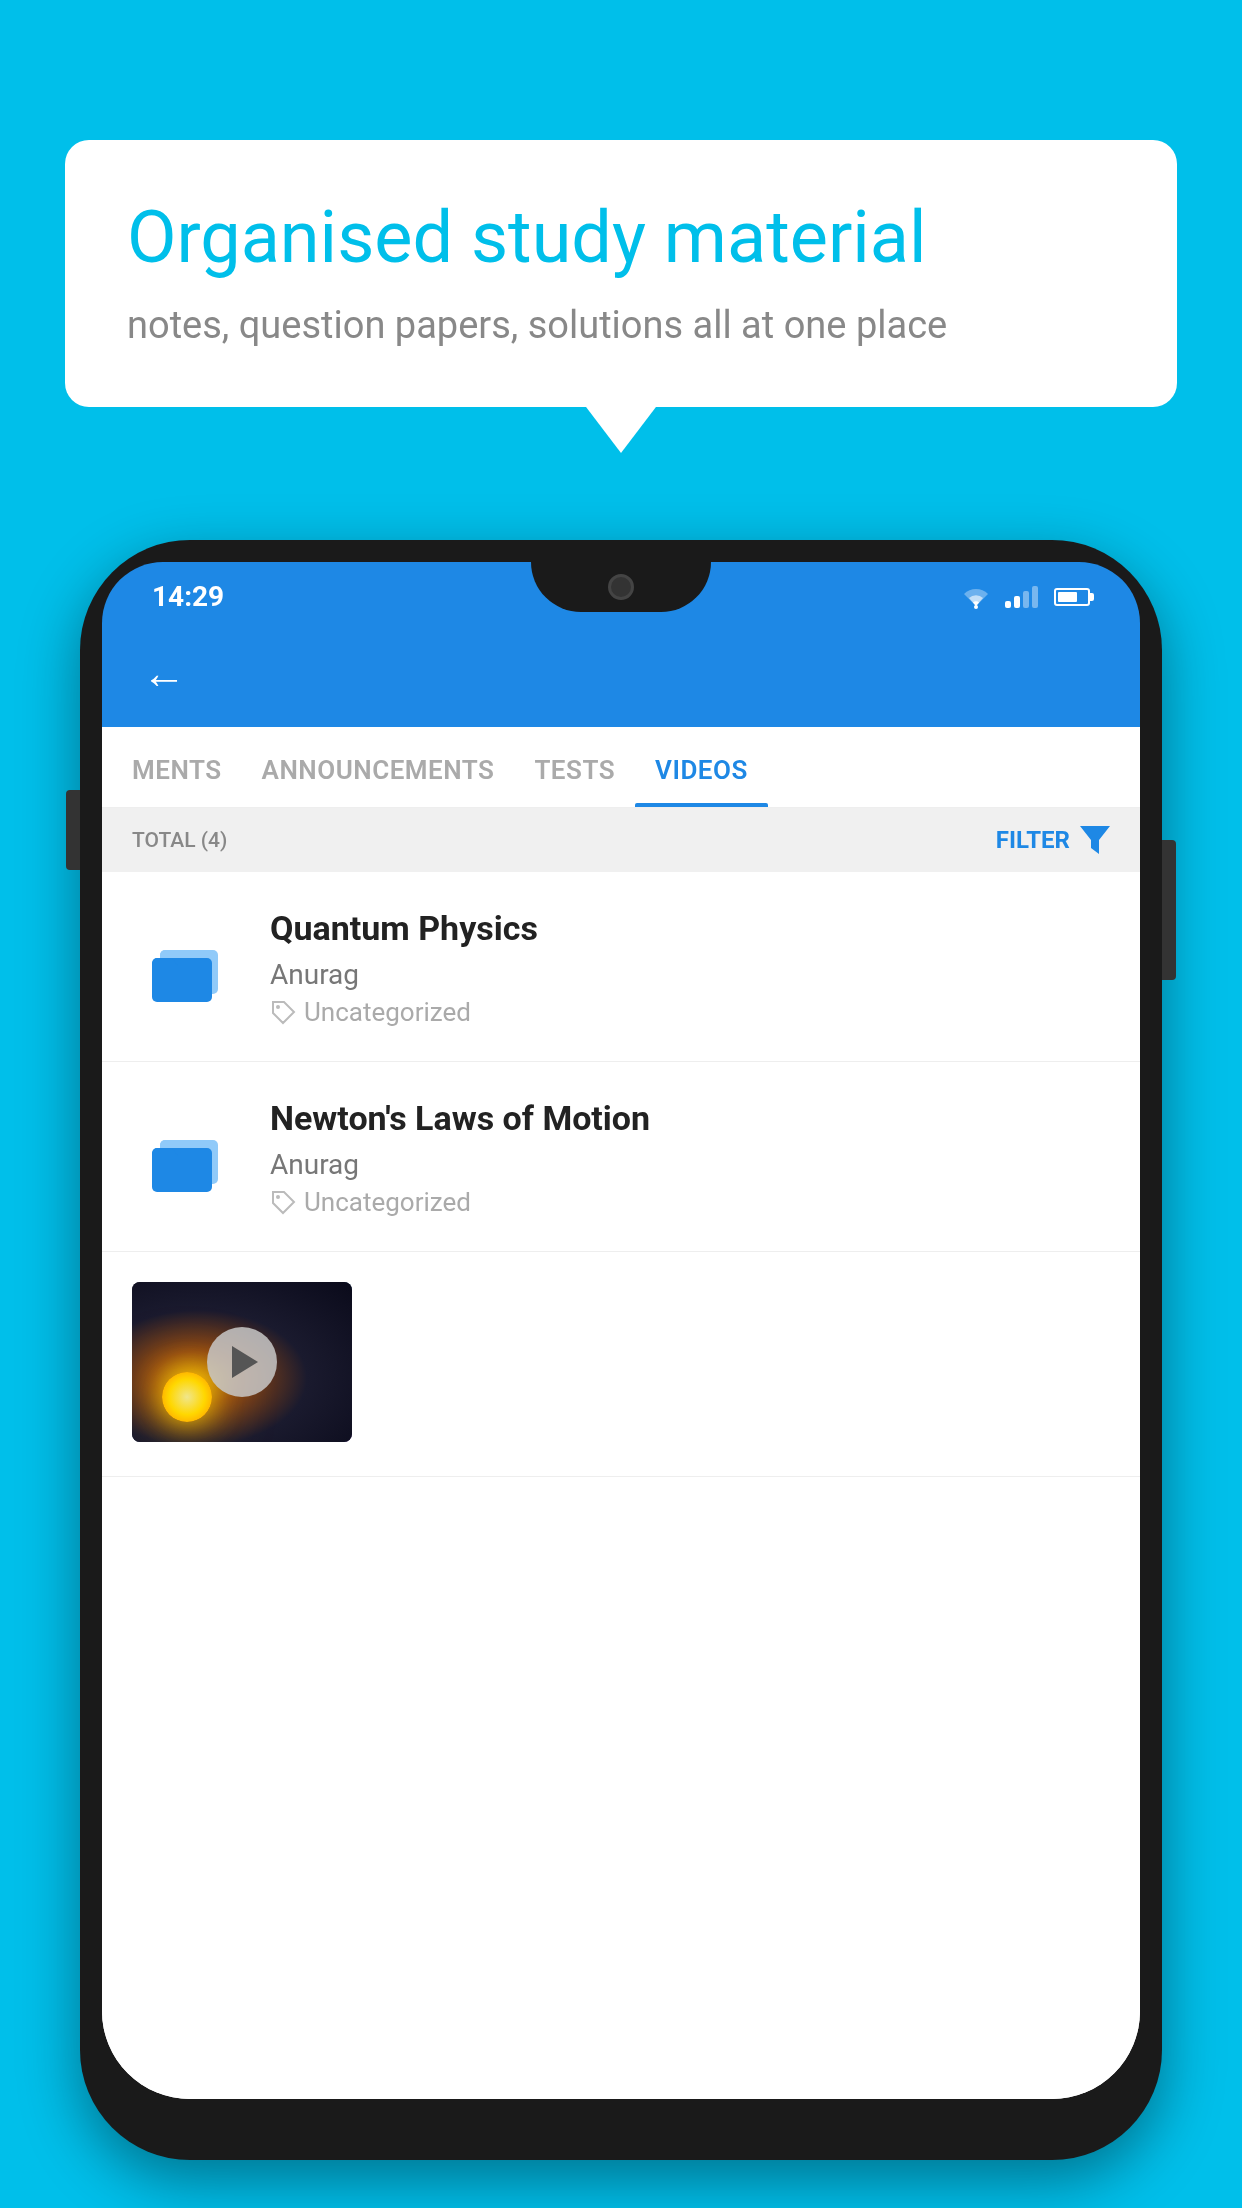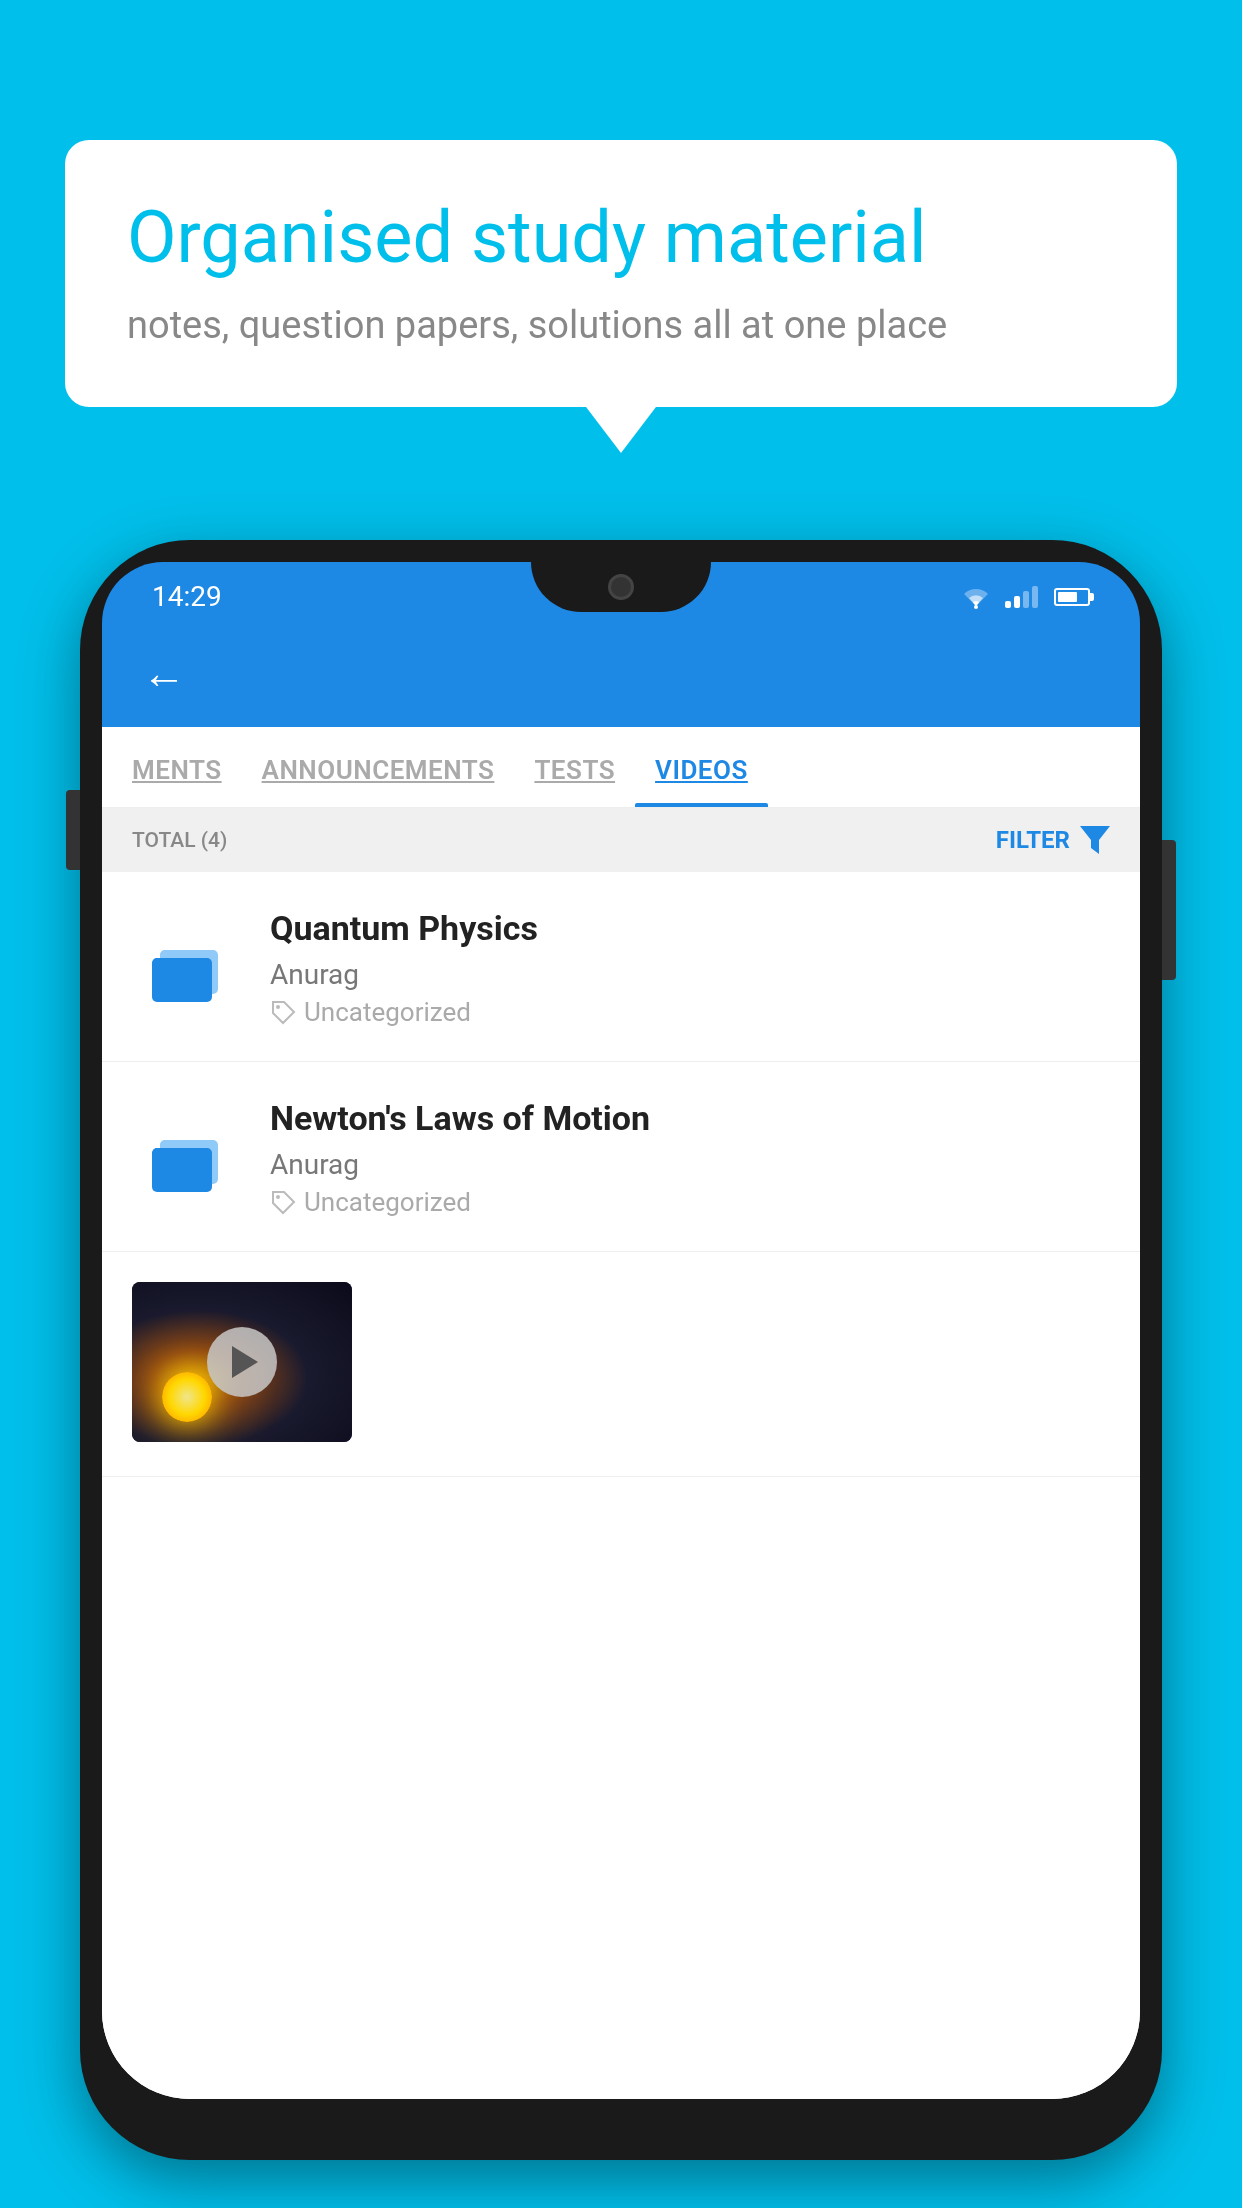--- a/index.html
+++ b/index.html
@@ -103,21 +103,21 @@
       width: 26px;
       height: 26px;
       background: #333;
       border-radius: 50%;
       border: 3px solid #444;
     }
 
     .status-time {
       color: white;
       font-size: 28px;
-      font-weight: 400;
+      font-weight: 700;
     }
 
     .status-icons {
       display: flex;
       align-items: center;
       gap: 12px;
     }
 
     .signal-bars {
       display: flex;
@@ -215,21 +215,20 @@
 
     .tab-item {
       padding: 28px 20px 22px 20px;
       font-size: 26px;
       font-weight: 600;
       color: #aaa;
       letter-spacing: 0.5px;
       position: relative;
       cursor: pointer;
       white-space: nowrap;
-      text-decoration: underline;
     }
 
     .tab-item.active {
       color: #1E88E5;
     }
 
     .tab-item.active::after {
       content: '';
       position: absolute;
       bottom: 0;

